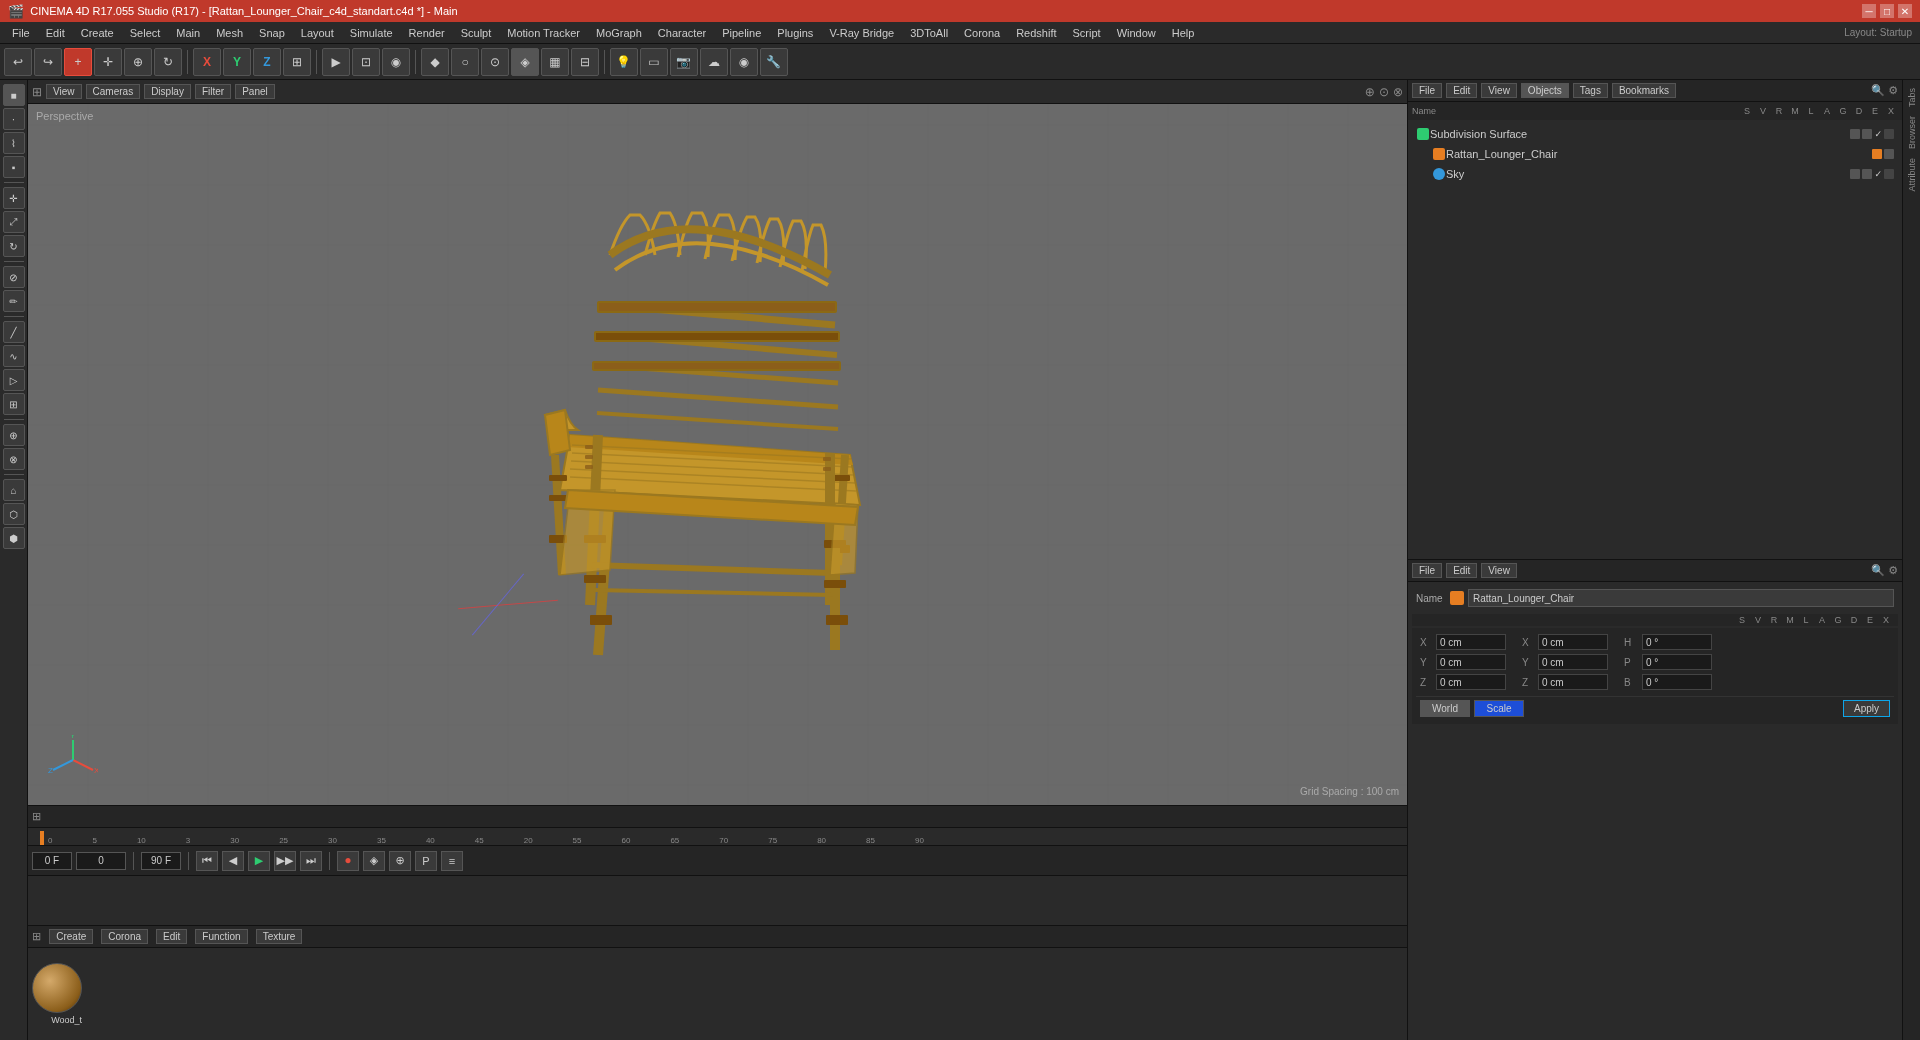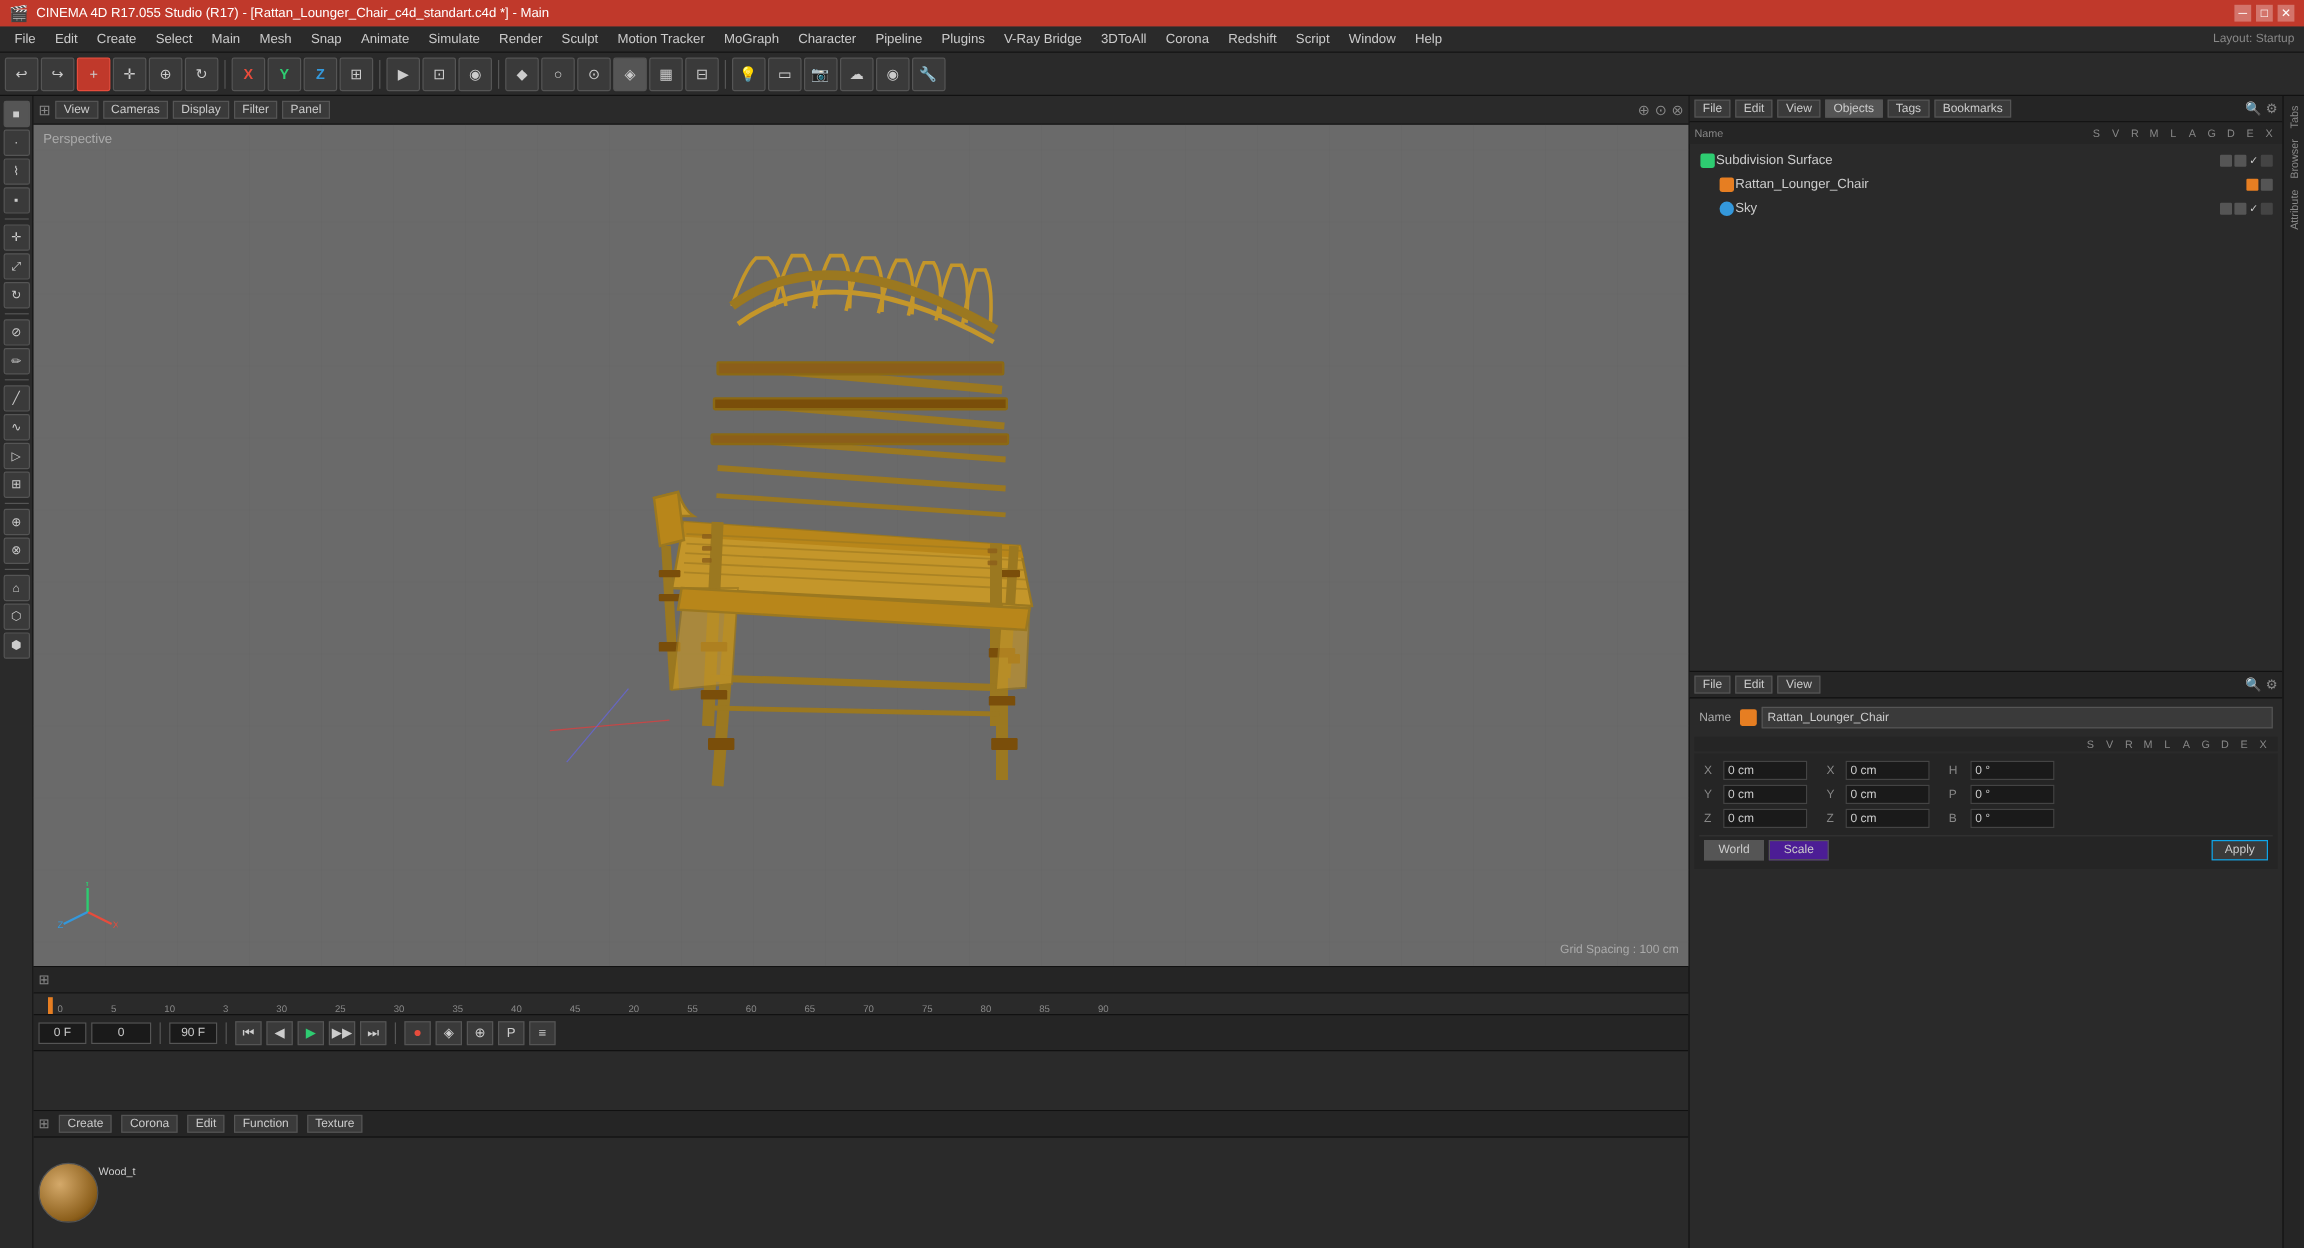--- a/index.html
+++ b/index.html
@@ -526,21 +526,21 @@
     .coord-mode-row {
       display: flex;
       align-items: center;
       padding: 3px 4px;
       gap: 4px;
       border-top: 1px solid #333;
       margin-top: 4px;
     }
     .coord-mode-btn {
       padding: 2px 8px;
-      background: #4c1d95;
+      background: #1d4ed8;
       border: 1px solid #555;
       color: #ccc;
       cursor: pointer;
       font-size: 10px;
       min-width: 50px;
     }
     .coord-mode-btn-active {
       background: #555;
     }
     .coord-apply-btn {
@@ -568,21 +568,21 @@
 </div>
 
 <div id="menu-bar">
   <span class="menu-item">File</span>
   <span class="menu-item">Edit</span>
   <span class="menu-item">Create</span>
   <span class="menu-item">Select</span>
   <span class="menu-item">Main</span>
   <span class="menu-item">Mesh</span>
   <span class="menu-item">Snap</span>
-  <span class="menu-item">Animate</span>
+  <span class="menu-item">Layout</span>
   <span class="menu-item">Simulate</span>
   <span class="menu-item">Render</span>
   <span class="menu-item">Sculpt</span>
   <span class="menu-item">Motion Tracker</span>
   <span class="menu-item">MoGraph</span>
   <span class="menu-item">Character</span>
   <span class="menu-item">Pipeline</span>
   <span class="menu-item">Plugins</span>
   <span class="menu-item">V-Ray Bridge</span>
   <span class="menu-item">3DToAll</span>
@@ -832,21 +832,21 @@
     <div id="material-editor">
       <div id="material-header">
         <span style="color:#888; font-size:11px; cursor:pointer;">⊞</span>
         <button class="mat-btn">Create</button>
         <button class="mat-btn">Corona</button>
         <button class="mat-btn">Edit</button>
         <button class="mat-btn">Function</button>
         <button class="mat-btn">Texture</button>
       </div>
       <div id="material-content">
-        <div style="display:flex; align-items:flex-start; cursor:pointer;">
+        <div style="display:flex; flex-direction:column; align-items:flex-end; cursor:pointer;">
           <div class="material-ball"></div>
           <div id="material-label">Wood_t</div>
         </div>
       </div>
     </div>
 
   </div>
 
   <div id="right-panel">
 

